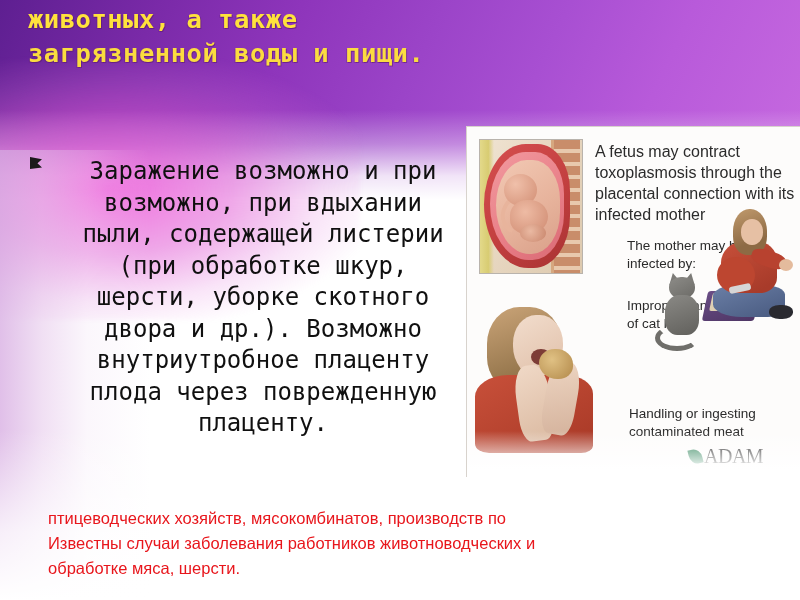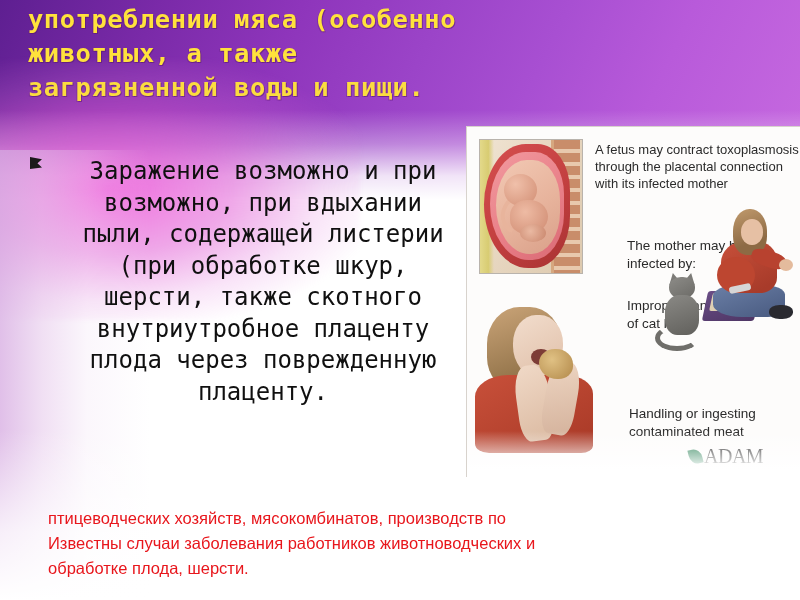--- a/index.html
+++ b/index.html
@@ -220,21 +220,21 @@
     background: linear-gradient(to right, #e3d98a 0%, #d8cc72 60%, rgba(216,204,114,0) 100%);
   }
 
   
   .fig-text {
     position: absolute;
     font-family: "Liberation Sans", sans-serif;
     color: #2b2b2b;
     line-height: 1.32;
   }
-  .fig-cap-1 { left: 128px; top: 14px; width: 206px; font-size: 13px; }
+  .fig-cap-1 { left: 128px; top: 14px; width: 206px; font-size: 16px; }
   .fig-cap-2 { left: 160px; top: 110px; width: 150px; font-size: 13.5px; }
   .fig-cap-3 { left: 160px; top: 170px; width: 120px; font-size: 13.5px; }
   .fig-cap-4 { left: 162px; top: 278px; width: 160px; font-size: 13.5px; }
 
   
   .woman-litter {
     position: absolute;
     left: 236px; top: 80px;
     width: 98px; height: 122px;
   }
@@ -483,37 +483,37 @@
       <div class="wm wm-food"></div>
     </div>
 
     <div class="adam-logo">
       <span class="adam-leaf"></span>
       <span class="adam-word">ADAM</span>
     </div>
   </div>
 
   <div class="title-block">
-    <div class="title-line">употреблении мяса (особенно</div>
     <div class="title-line">животных, а также</div>
     <div class="title-line faded">загрязненной воды и пищи.</div>
   </div>
 
   <div class="bullet-mark"></div>
 
   <div class="body-block">
     <div class="body-line">Заражение возможно и при</div>
     <div class="body-line">возможно, при вдыхании</div>
     <div class="body-line">пыли, содержащей листерии</div>
     <div class="body-line"> (при обработке шкур,</div>
-    <div class="body-line">шерсти, также скотного</div>
+    <div class="body-line">шерсти, уборке скотного</div>
+    <div class="body-line">двора и др.). Возможно</div>
     <div class="body-line">внутриутробное плаценту</div>
     <div class="body-line">плода через поврежденную</div>
     <div class="body-line">плаценту.</div>
   </div>
 
   <div class="footer-block">
     <div class="footer-line">птицеводческих хозяйств, мясокомбинатов, производств по</div>
     <div class="footer-line">Известны случаи заболевания работников животноводческих и</div>
-    <div class="footer-line">обработке плода, шерсти.</div>
+    <div class="footer-line">обработке мяса, шерсти.</div>
   </div>
 
 </div>
 
 </body></html>

